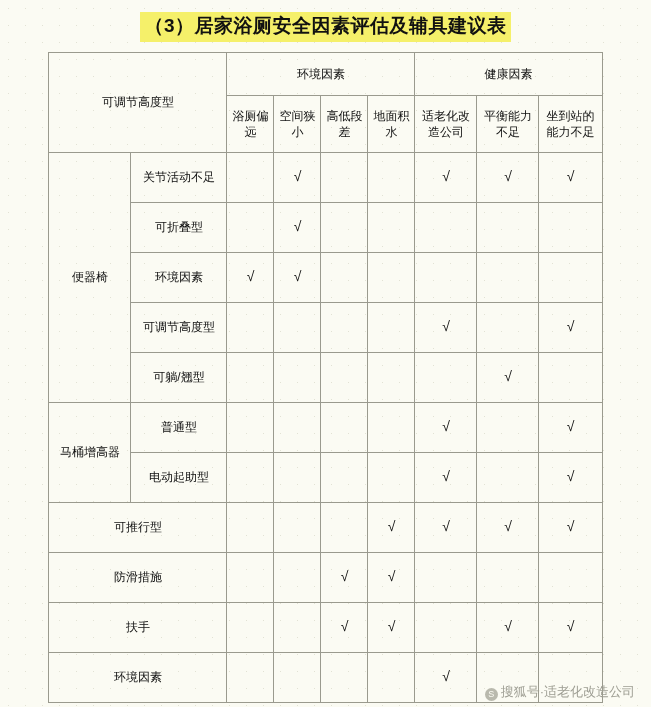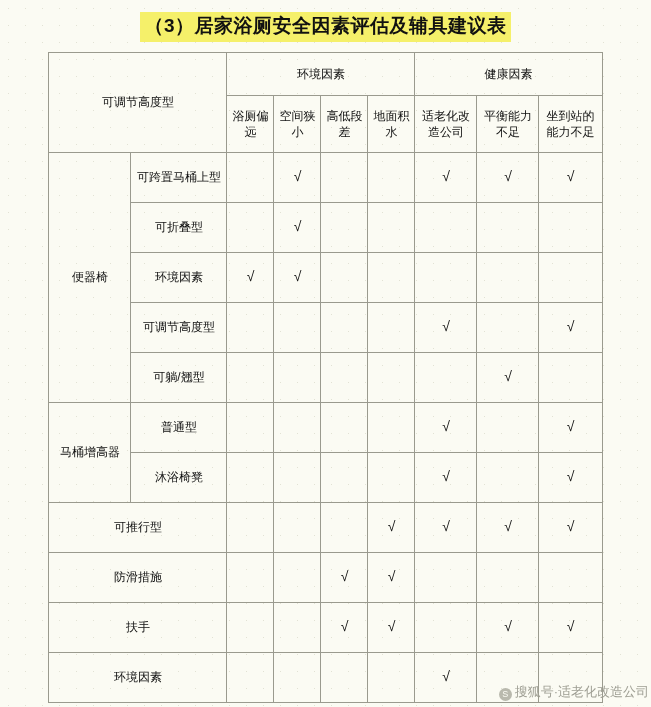--- a/index.html
+++ b/index.html
@@ -93,21 +93,21 @@
     font-size: 13px;
     font-weight: bold;
   }
   .check {
     display: inline-block;
     font-size: 14px;
     line-height: 1;
   }
   .watermark {
     position: absolute;
-    right: 2px;
+    right: 16px;
     bottom: 6px;
     font-size: 13px;
     color: #9e9e93;
     z-index: 3;
     white-space: nowrap;
     margin-left: 44px;
   }
   .wm-logo {
     display: inline-block;
     width: 13px;
@@ -157,21 +157,21 @@
         <th class="col-head">高低段差</th>
         <th class="col-head">地面积水</th>
         <th class="col-head">适老化改造公司</th>
         <th class="col-head">平衡能力不足</th>
         <th class="col-head">坐到站的能力不足</th>
       </tr>
     </thead>
     <tbody id="table-body">
         <tr>
           <td class="cat" rowspan="5">便器椅</td>
-          <td class="sub" style="height: 45px;">可跨置马桶上型</td>
+          <td class="sub" style="height: 45px;">关节活动不足</td>
           <td class="mark"></td>
           <td class="mark"><span class="check">√</span></td>
           <td class="mark"></td>
           <td class="mark"></td>
           <td class="mark"><span class="check">√</span></td>
           <td class="mark"><span class="check">√</span></td>
           <td class="mark"><span class="check">√</span></td>
         </tr>
         <tr>
           <td class="sub" style="height: 45px;">可折叠型</td>
@@ -218,21 +218,21 @@
           <td class="sub" style="height: 45px;">普通型</td>
           <td class="mark"></td>
           <td class="mark"></td>
           <td class="mark"></td>
           <td class="mark"></td>
           <td class="mark"><span class="check">√</span></td>
           <td class="mark"></td>
           <td class="mark"><span class="check">√</span></td>
         </tr>
         <tr>
-          <td class="sub" style="height: 45px;">沐浴椅凳</td>
+          <td class="sub" style="height: 45px;">电动起助型</td>
           <td class="mark"></td>
           <td class="mark"></td>
           <td class="mark"></td>
           <td class="mark"></td>
           <td class="mark"><span class="check">√</span></td>
           <td class="mark"></td>
           <td class="mark"><span class="check">√</span></td>
         </tr>
         <tr>
           <td class="wide-label" colspan="2" style="height: 45px;">可推行型</td>

